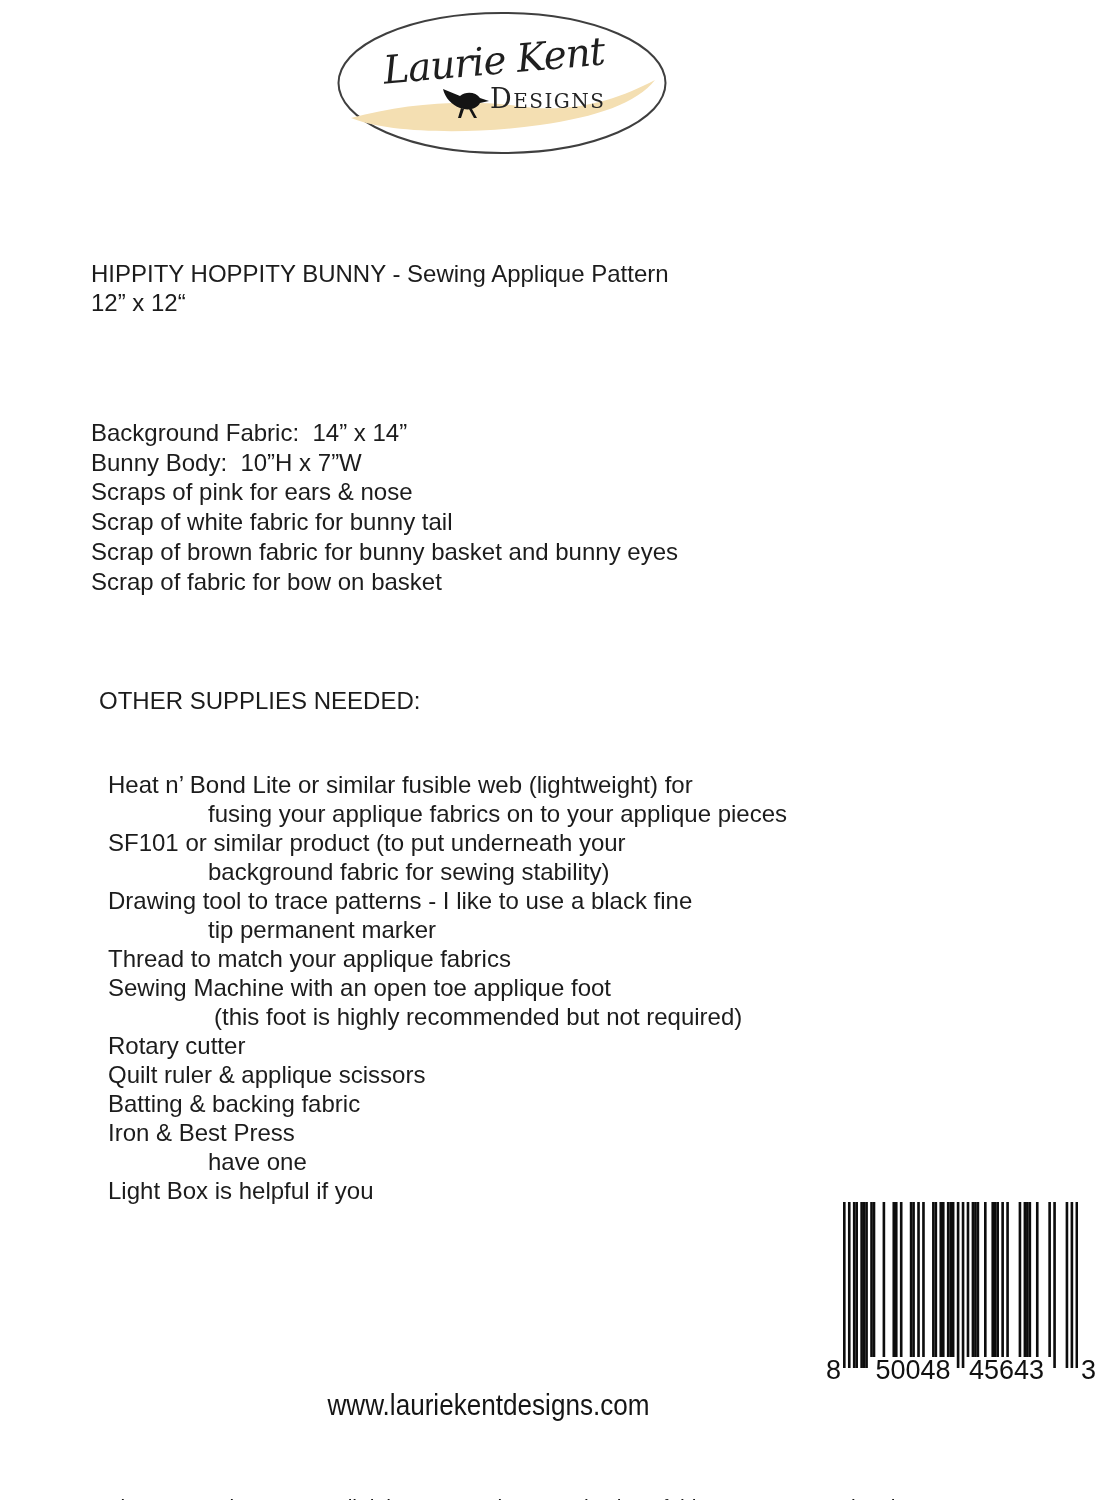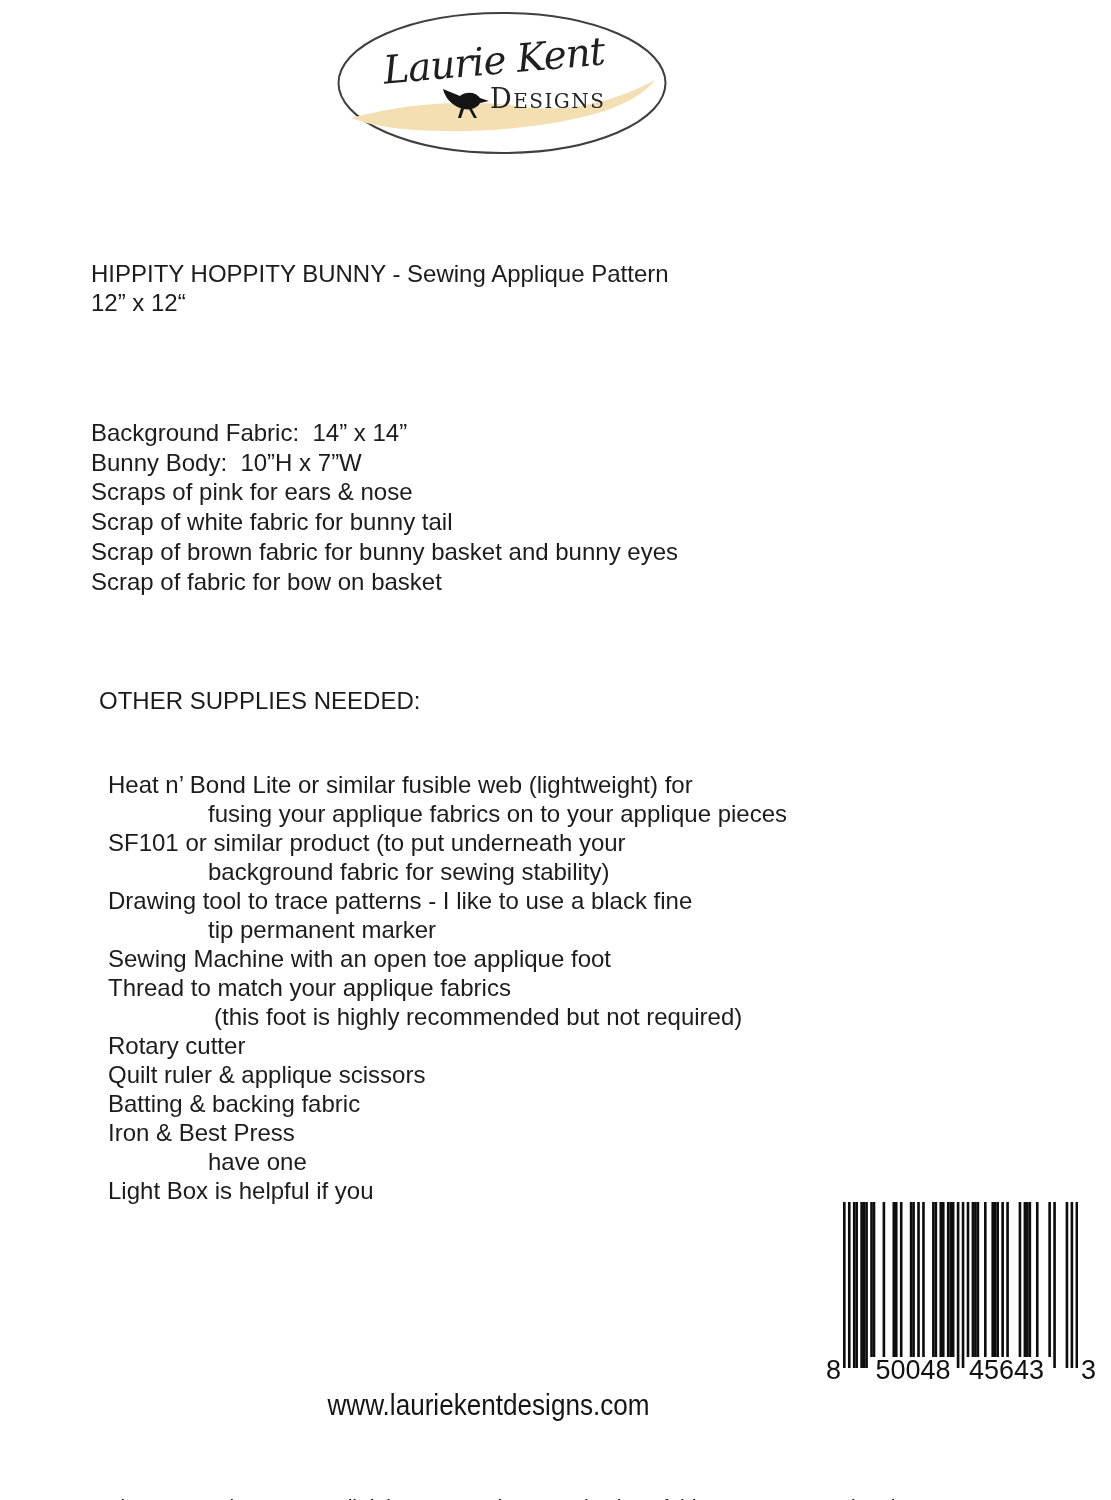--- a/index.html
+++ b/index.html
@@ -72,22 +72,22 @@
   </div>
 
   <div id="supplies-heading" class="abs tline">OTHER SUPPLIES NEEDED:</div>
   <div id="supplies-list" class="abs">
     <div class="tline">Heat n’ Bond Lite or similar fusible web (lightweight) for</div>
     <div class="tline ind1">fusing your applique fabrics on to your applique pieces</div>
     <div class="tline">SF101 or similar product (to put underneath your</div>
     <div class="tline ind1">background fabric for sewing stability)</div>
     <div class="tline">Drawing tool to trace patterns - I like to use a black fine</div>
     <div class="tline ind1">tip permanent marker</div>
+    <div class="tline">Thread to match your applique fabrics</div>
     <div class="tline">Sewing Machine with an open toe applique foot</div>
-    <div class="tline">Thread to match your applique fabrics</div>
     <div class="tline ind2">(this foot is highly recommended but not required)</div>
     <div class="tline">Rotary cutter</div>
     <div class="tline">Quilt ruler &amp; applique scissors</div>
     <div class="tline">Batting &amp; backing fabric</div>
     <div class="tline">Iron &amp; Best Press</div>
     <div class="tline ind1">have one</div>
     <div class="tline">Light Box is helpful if you</div>
   </div>
 
   <div id="barcode" class="abs">

